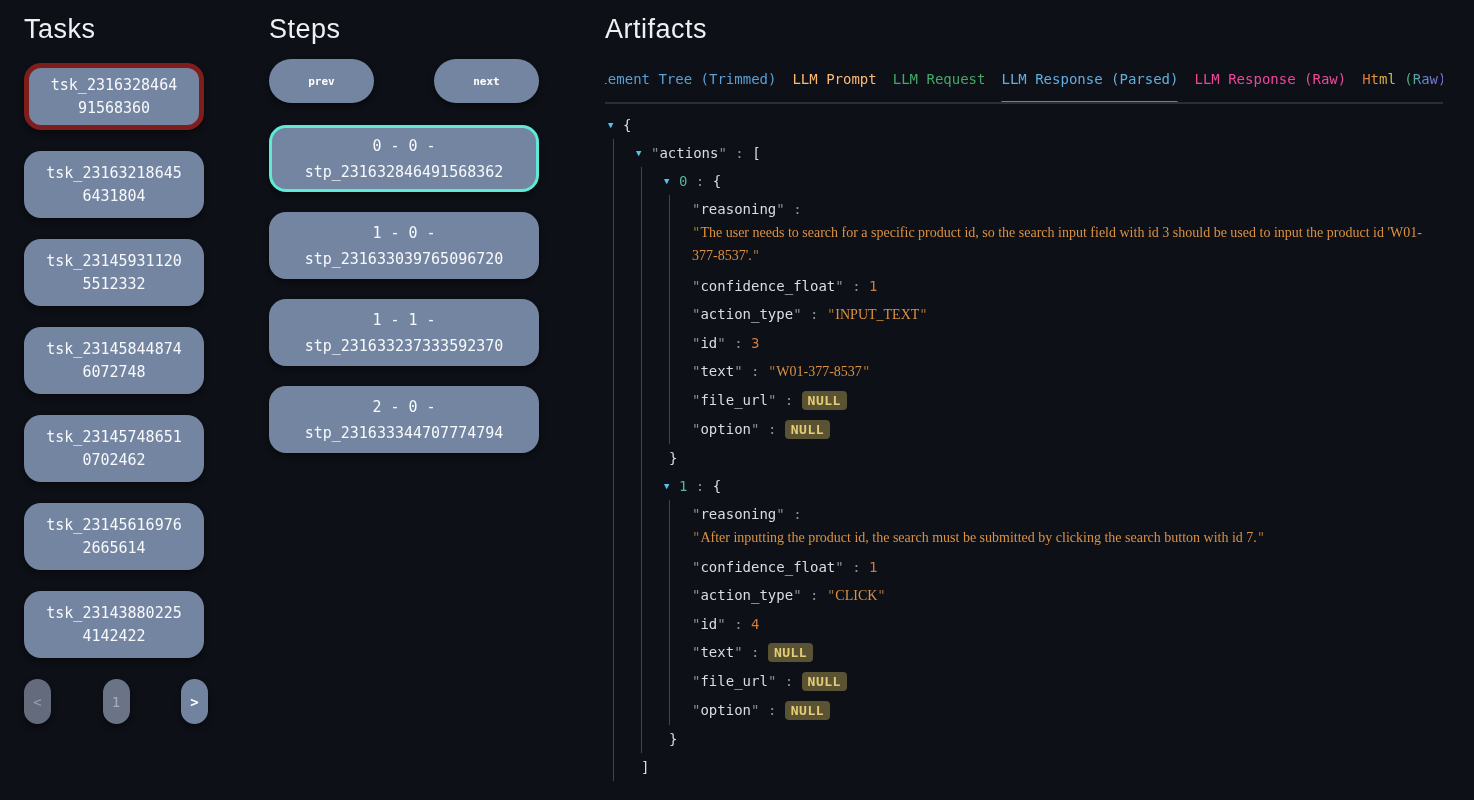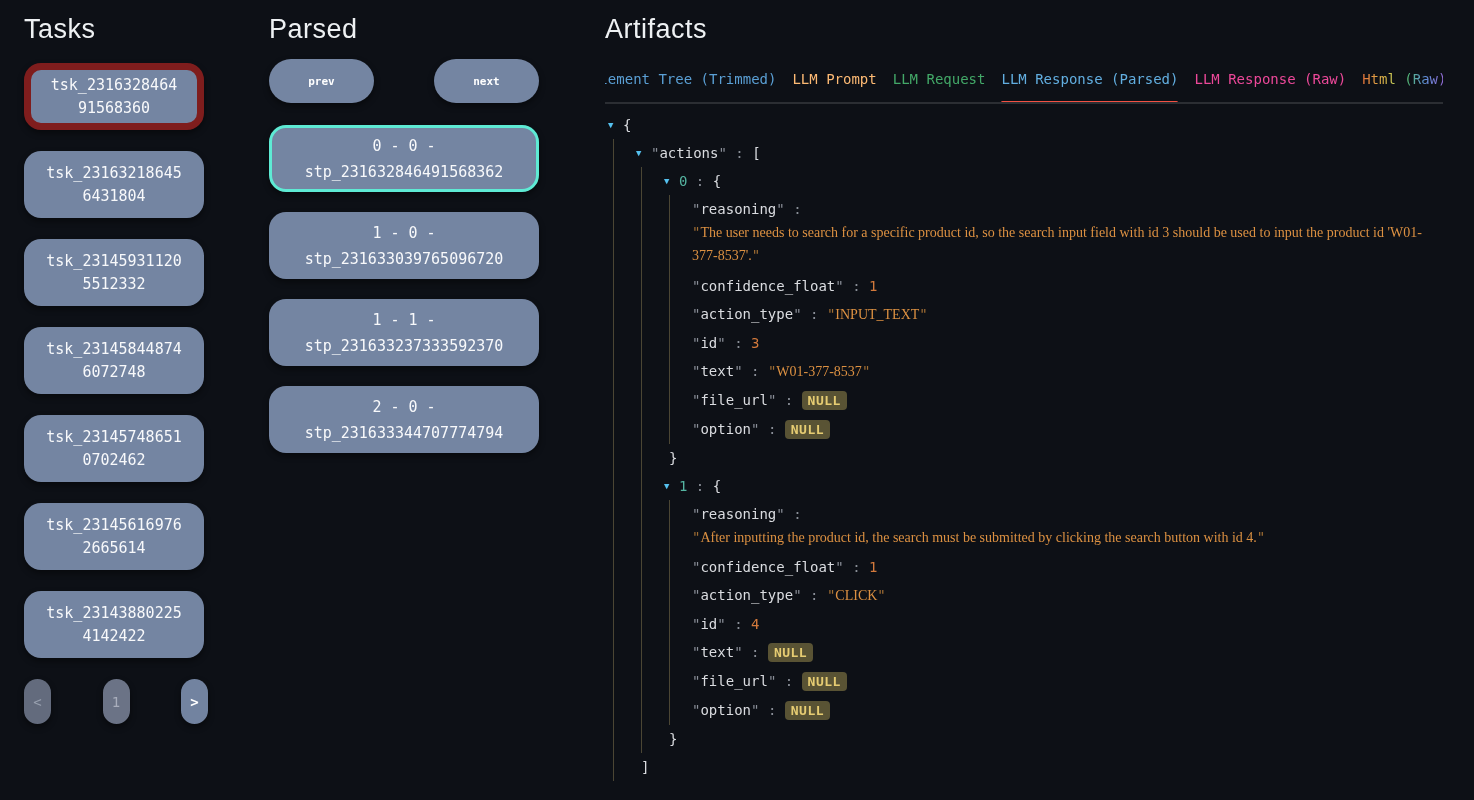--- a/index.html
+++ b/index.html
@@ -16,21 +16,21 @@
 
   
   .task-btn,.step-btn,.nav-btn,.pg-btn{
     font-family:"DejaVu Sans Mono",monospace;border:none;cursor:pointer;
     background:#7485a2;color:#f8f9fb;box-shadow:0 3px 6px rgba(0,0,0,.45);
     display:flex;align-items:center;justify-content:center;text-align:center;
     box-sizing:border-box;}
   .task-list{margin-top:18px;}
   .task-btn{width:180px;height:67px;border-radius:17px;margin-bottom:21px;
     font-size:15px;line-height:23px;padding:0 18px;word-break:break-all;}
-  .task-btn.selected{border:7px solid #7f1d1d;}
+  .task-btn.selected{border:5px solid #7f1d1d;}
 
   .step-nav{display:flex;justify-content:space-between;margin-top:14px;}
   .nav-btn{width:105px;height:44px;border-radius:22px;font-size:11px;color:#ffffff;font-weight:bold;}
   .step-list{margin-top:22px;}
   .step-btn{width:270px;height:67px;border-radius:17px;margin-bottom:20px;
     font-size:15px;line-height:26px;padding:0 24px;}
   .step-btn.selected{border:3px solid #5eead4;}
 
   .pagination{display:flex;justify-content:space-between;width:184px;margin-top:19px;}
   .pg-btn{width:27px;height:45px;border-radius:14px;font-size:14px;}
@@ -85,21 +85,21 @@
         <button class="task-btn">tsk_231438802254142422</button>
       </div>
     <div class="pagination">
       <button class="pg-btn prev">&lt;</button>
       <button class="pg-btn page">1</button>
       <button class="pg-btn next">&gt;</button>
     </div>
   </section>
 
   <section class="steps-col">
-    <h1 class="panel-title">Parsed</h1>
+    <h1 class="panel-title">Steps</h1>
     <div class="step-nav">
       <button class="nav-btn">prev</button>
       <button class="nav-btn">next</button>
     </div>
     <div class="step-list">
         <button class="step-btn selected">0 - 0 - stp_231632846491568362</button>
         <button class="step-btn">1 - 0 - stp_231633039765096720</button>
         <button class="step-btn">1 - 1 - stp_231633237333592370</button>
         <button class="step-btn">2 - 0 - stp_231633344707774794</button>
       </div>
@@ -128,21 +128,21 @@
               <div class="jrow prop"><span class="q">"</span><span class="k">action_type</span><span class="q">"</span><span class="pn"> : </span><span class="sq">"</span><span class="s">INPUT_TEXT</span><span class="sq">"</span></div>
               <div class="jrow prop"><span class="q">"</span><span class="k">id</span><span class="q">"</span><span class="pn"> : </span><span class="num">3</span></div>
               <div class="jrow prop"><span class="q">"</span><span class="k">text</span><span class="q">"</span><span class="pn"> : </span><span class="sq">"</span><span class="s">W01-377-8537</span><span class="sq">"</span></div>
               <div class="jrow prop"><span class="q">"</span><span class="k">file_url</span><span class="q">"</span><span class="pn"> : </span><span class="null">NULL</span></div>
               <div class="jrow prop"><span class="q">"</span><span class="k">option</span><span class="q">"</span><span class="pn"> : </span><span class="null">NULL</span></div>
             </div>
             <div class="jrow jclose"><span class="br">}</span></div>
             <div class="jrow open"><span class="arrow">▼</span><span class="idx">1</span><span class="pn"> : </span><span class="br">{</span></div>
             <div class="children">
               <div class="jrow prop"><span class="q">"</span><span class="k">reasoning</span><span class="q">"</span><span class="pn"> :</span></div>
-              <div class="jrow strblock"><span class="sq">"</span><span class="s">After inputting the product id, the search must be submitted by clicking the search button with id 4.</span><span class="sq">"</span></div>
+              <div class="jrow strblock"><span class="sq">"</span><span class="s">After inputting the product id, the search must be submitted by clicking the search button with id 7.</span><span class="sq">"</span></div>
               <div class="jrow prop"><span class="q">"</span><span class="k">confidence_float</span><span class="q">"</span><span class="pn"> : </span><span class="num">1</span></div>
               <div class="jrow prop"><span class="q">"</span><span class="k">action_type</span><span class="q">"</span><span class="pn"> : </span><span class="sq">"</span><span class="s">CLICK</span><span class="sq">"</span></div>
               <div class="jrow prop"><span class="q">"</span><span class="k">id</span><span class="q">"</span><span class="pn"> : </span><span class="num">4</span></div>
               <div class="jrow prop"><span class="q">"</span><span class="k">text</span><span class="q">"</span><span class="pn"> : </span><span class="null">NULL</span></div>
               <div class="jrow prop"><span class="q">"</span><span class="k">file_url</span><span class="q">"</span><span class="pn"> : </span><span class="null">NULL</span></div>
               <div class="jrow prop"><span class="q">"</span><span class="k">option</span><span class="q">"</span><span class="pn"> : </span><span class="null">NULL</span></div>
             </div>
             <div class="jrow jclose"><span class="br">}</span></div>
           </div>
           <div class="jrow jclose"><span class="br">]</span></div>

